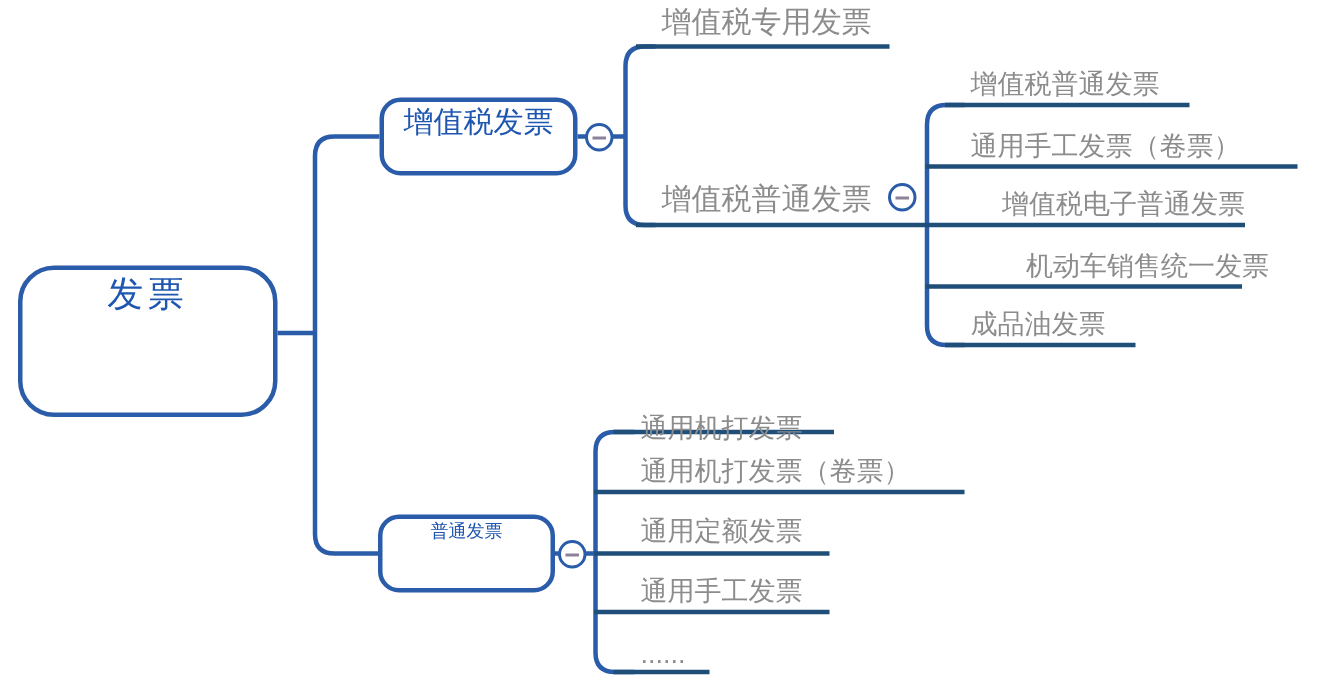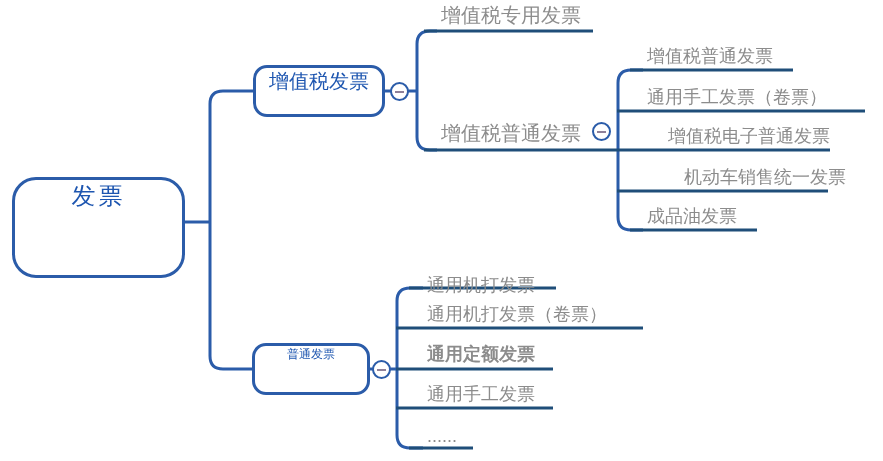--- a/index.html
+++ b/index.html
@@ -38,21 +38,21 @@
   .lvl3{font-size:18px;}
   .tA1{left:441px;top:3px;}
   .tA2{left:441px;top:121px;}
   .tC1{left:647px;top:44px;}
   .tC2{left:647px;top:85px;}
   .tC3{left:668px;top:124px;}
   .tC4{left:647px;top:165px;margin-left:37px;}
   .tC5{left:647px;top:204px;}
   .tB1{left:427px;top:273px;}
   .tB2{left:427px;top:302px;text-align:center;}
-  .tB3{left:427px;top:342px;font-weight:bold;}
+  .tB3{left:427px;top:342px;}
   .tB4{left:427px;top:382px;}
   .tB5{left:427px;top:424px;}
 
   .minus-btn{
     position:absolute;width:19px;height:19px;box-sizing:border-box;
     border:2px solid var(--node-blue);border-radius:50%;background:#fff;
     display:flex;align-items:center;justify-content:center;cursor:pointer;
   }
   .m1{left:390px;top:82px;}
   .m2{left:592px;top:122px;}

